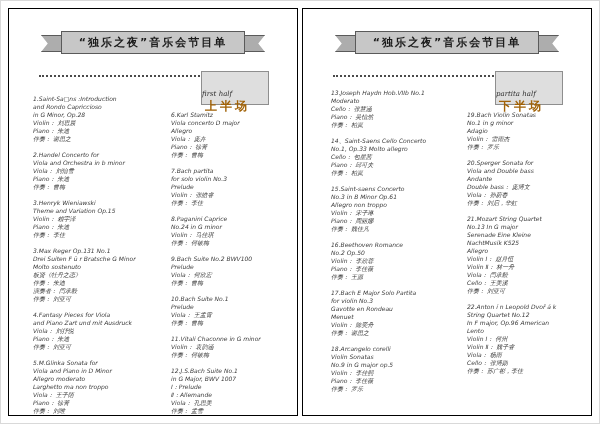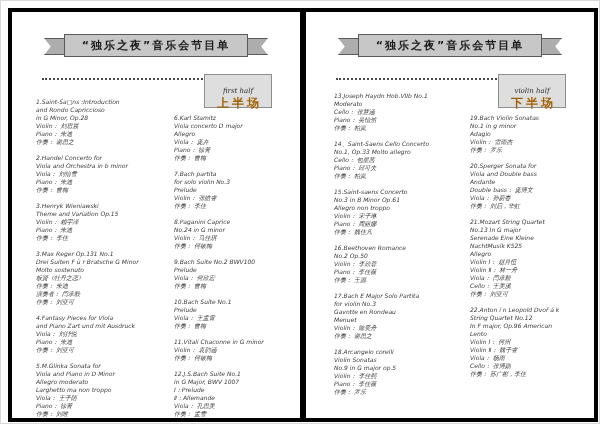--- a/index.html
+++ b/index.html
@@ -1,32 +1,32 @@
 <!DOCTYPE html>
 <html><head>
 <meta charset="utf-8">
 <style>
   html,body{margin:0;padding:0;}
   body{width:600px;height:424px;background:#ffffff;font-family:"DejaVu Sans",sans-serif;position:relative;overflow:hidden;}
   .frame{position:absolute;inset:0;border:1px solid #d9d9d9;pointer-events:none;}
-  .page{position:absolute;top:8px;width:288px;height:406px;background:#fff;border:4px solid #000000;overflow:hidden;}
+  .page{position:absolute;top:8px;width:288px;height:406px;background:#fff;border:1px solid #000000;overflow:hidden;}
   .page.left{left:8px;}
   .page.right{left:302px;}
 
   
   .banner-body{position:absolute;left:52px;top:22px;width:182px;height:21px;background:#c7c7c7;border:1px solid #5a5a5a;display:flex;align-items:center;justify-content:center;}
   .banner-title{font-size:11px;font-weight:bold;color:#1c1c1c;letter-spacing:2px;white-space:nowrap;font-family:"DejaVu Sans",sans-serif;}
   .tail{position:absolute;top:26px;width:26px;height:15px;background:#adadad;border-top:1px solid #5a5a5a;border-bottom:1px solid #5a5a5a;}
   .tail.l{left:32px;clip-path:polygon(0% 0%,100% 0%,100% 100%,0% 100%,26% 50%);}
   .tail.r{left:230px;clip-path:polygon(0% 0%,100% 0%,74% 50%,100% 100%,0% 100%);}
 
   .dotline{position:absolute;left:30px;top:66px;width:228px;border-top:2px dotted #4a4a4a;}
 
   
-  .badge{position:absolute;top:62px;width:68px;height:34px;background:#dedede;border:1px solid #8e8e8e;text-align:center;box-sizing:border-box;padding-top:12px;}
+  .badge{position:absolute;top:62px;width:68px;height:34px;background:#dedede;border:1px solid #8e8e8e;box-sizing:border-box;padding-top:18px;}
   .badge .en{font-size:7px;font-style:italic;color:#2f2f2f;font-family:"DejaVu Serif",serif;display:block;line-height:9px;}
   .badge .zh{font-size:12px;font-weight:bold;color:#a16207;letter-spacing:3px;display:block;line-height:15px;margin-left:3px;}
   .page .badge{left:192px;}
 
   
   .col{position:absolute;width:138px;}
   .item{margin-bottom:8px;}
   .line{font-size:6px;line-height:8px;color:#3a3a3a;font-style:italic;white-space:nowrap;font-family:"DejaVu Sans",sans-serif;}
   .page.left  .col.c1{left:24px;top:86px;}
   .page.left  .col.c2{left:162px;top:102px;width:130px;}
@@ -149,21 +149,21 @@
 </div>
 
 <div class="page right">
   <div class="tail l"></div>
   <div class="tail r"></div>
   <div class="banner-body">
     <span class="banner-title">“独乐之夜”音乐会节目单</span>
   </div>
   <div class="dotline"></div>
   <div class="badge">
-    <span class="en">violin half</span>
+    <span class="en">partita half</span>
     <span class="zh">下半场</span>
   </div>
   <div class="col c1">
       <div class="item">
         <div class="line">13.Joseph Haydn Hob.VIIb No.1</div>
         <div class="line">Moderato</div>
         <div class="line">Cello： 张慧涵</div>
         <div class="line">Piano： 吴怡然</div>
         <div class="line">伴奏： 柏岚</div>
       </div>

